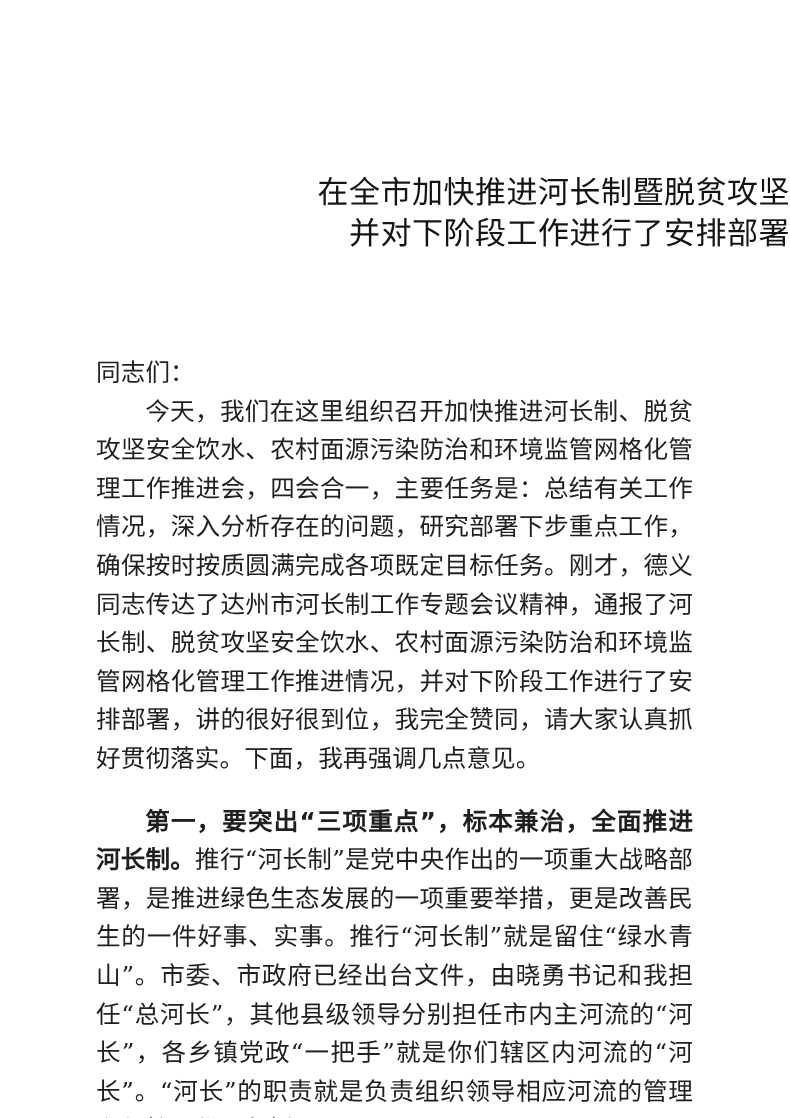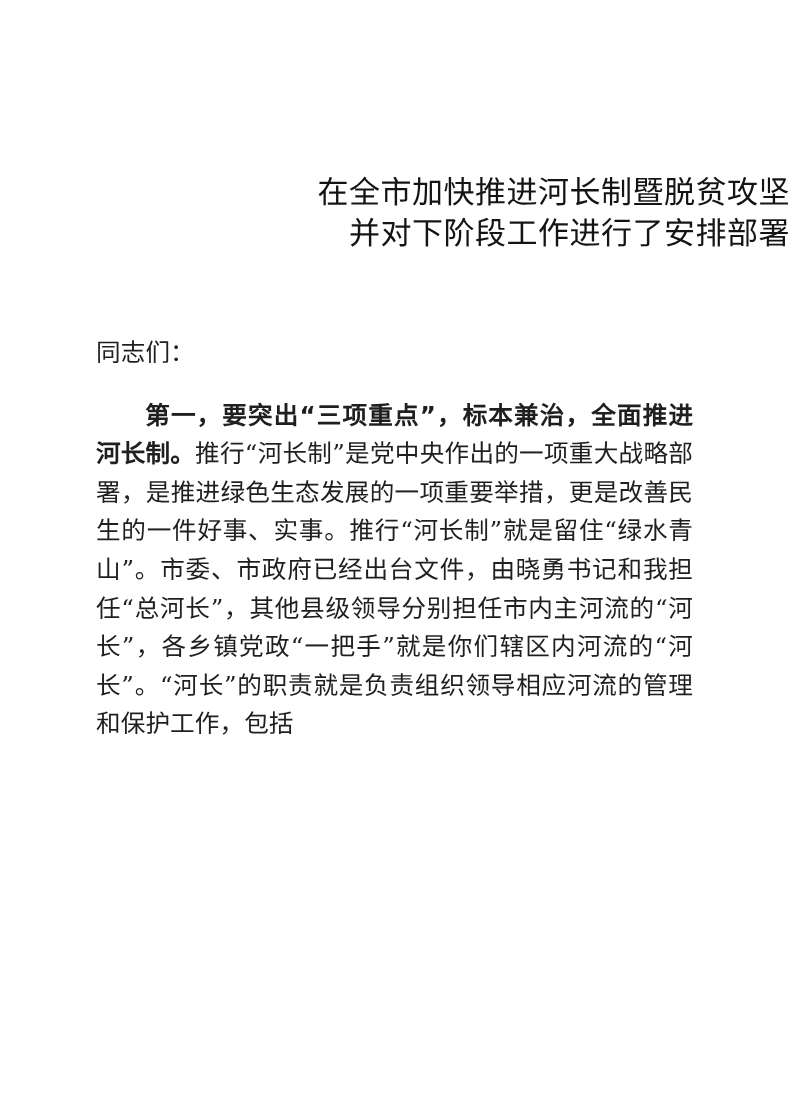--- a/index.html
+++ b/index.html
@@ -58,20 +58,21 @@
   .para {
     margin: 0;
     padding: 0;
     text-align: justify;
     text-justify: inter-character;
     text-align-last: left;
   }
 
   .para.salutation {
     text-indent: 0;
+    margin-top: 20px;
   }
 
   .para.indent {
     text-indent: 2em;
   }
 
   
   .lead {
     font-family: "DejaVu Sans", "Liberation Sans", sans-serif;
     font-weight: 700;
@@ -91,18 +92,19 @@
 
   <div class="doc-title">
     <span class="tline">在全市加快推进河长制暨脱贫攻坚</span>
     <span class="tline">并对下阶段工作进行了安排部署</span>
   </div>
 
   <div class="doc-body">
 
     <p class="para salutation">同志们：</p>
 
+    <p class="para indent">今天，我们在这里组织召开加快推进河长制、脱贫攻坚安全饮水、农村面源污染防治和环境监管网格化管理工作推进会，四会合一，主要任务是：总结有关工作情况，深入分析存在的问题，研究部署下步重点工作，确保按时按质圆满完成各项既定目标任务。刚才，德义同志传达了达州市河长制工作专题会议精神，通报了河长制、脱贫攻坚安全饮水、农村面源污染防治和环境监管网格化管理工作推进情况，并对下阶段工作进行了安排部署，讲的很好很到位，我完全赞同，请大家认真抓好贯彻落实。下面，我再强调几点意见。</p>
 
     <p class="para indent clip"><span class="lead">第一，要突出“三项重点”，标本兼治，全面推进河长制。</span><span>推行“河长制”是党中央作出的一项重大战略部署，是推进绿色生态发展的一项重要举措，更是改善民生的一件好事、实事。推行“河长制”就是留住“绿水青山”。市委、市政府已经出台文件，由晓勇书记和我担任“总河长”，其他县级领导分别担任市内主河流的“河长”，各乡镇党政“一把手”就是你们辖区内河流的“河长”。“河长”的职责就是负责组织领导相应河流的管理和保护工作，包括</span></p>
 
   </div>
 
 </div>
 
 </body></html>

